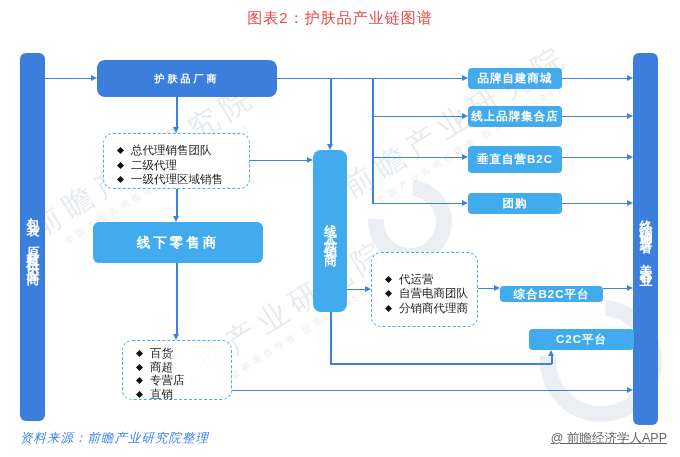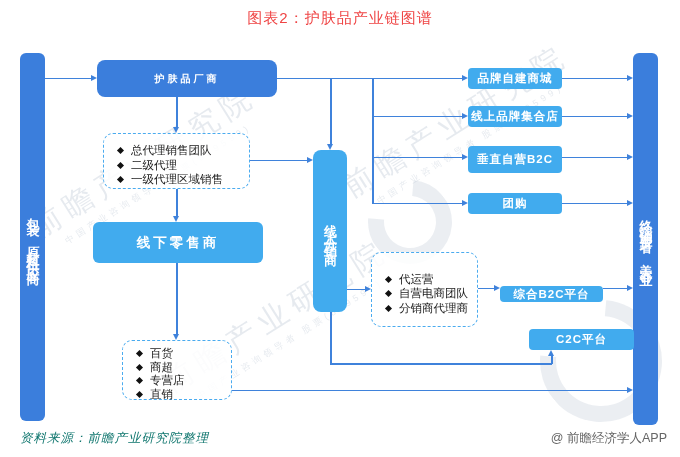--- a/index.html
+++ b/index.html
@@ -46,23 +46,23 @@
 
   
   .wm{position:absolute;color:rgba(178,191,206,.32);white-space:nowrap;z-index:0;
       transform:rotate(-32deg);text-align:center;}
   .wm .big{font-size:30px;letter-spacing:7px;}
   .wm .small{font-size:9px;letter-spacing:4px;}
   .crescent{position:absolute;border-radius:50%;z-index:0;
             border:16px solid rgba(183,195,208,.28);border-top-color:transparent;
             transform:rotate(-40deg);}
 
-  .footer-source{position:absolute;left:20px;top:430px;font-size:12.5px;color:#0f766e;
+  .footer-source{position:absolute;left:20px;top:430px;font-size:12.5px;color:#3b82f6;
                  font-style:italic;letter-spacing:1px;}
-  .footer-credit{position:absolute;right:13px;top:430px;font-size:12.5px;color:#666;}
+  .footer-credit{position:absolute;right:13px;top:430px;font-size:12.5px;color:#666;text-decoration:underline;}
 </style>
 </head>
 <body>
 
 <div id="canvas">
 
   <div class="wm" style="left:18px;top:140px;">
     <div class="big">前瞻产业研究院</div>
     <div class="small">中国产业咨询领导者 股票(839599)</div>
   </div>

